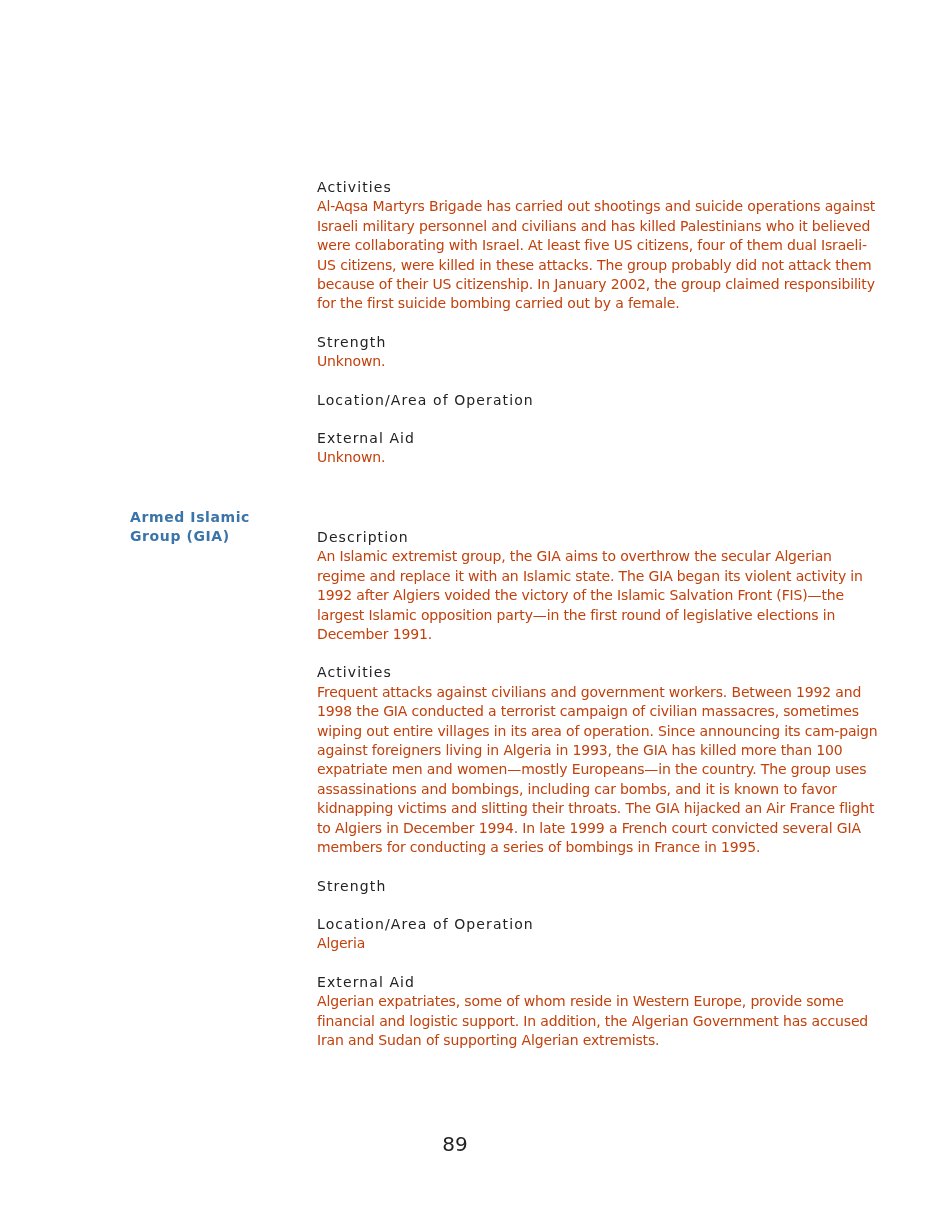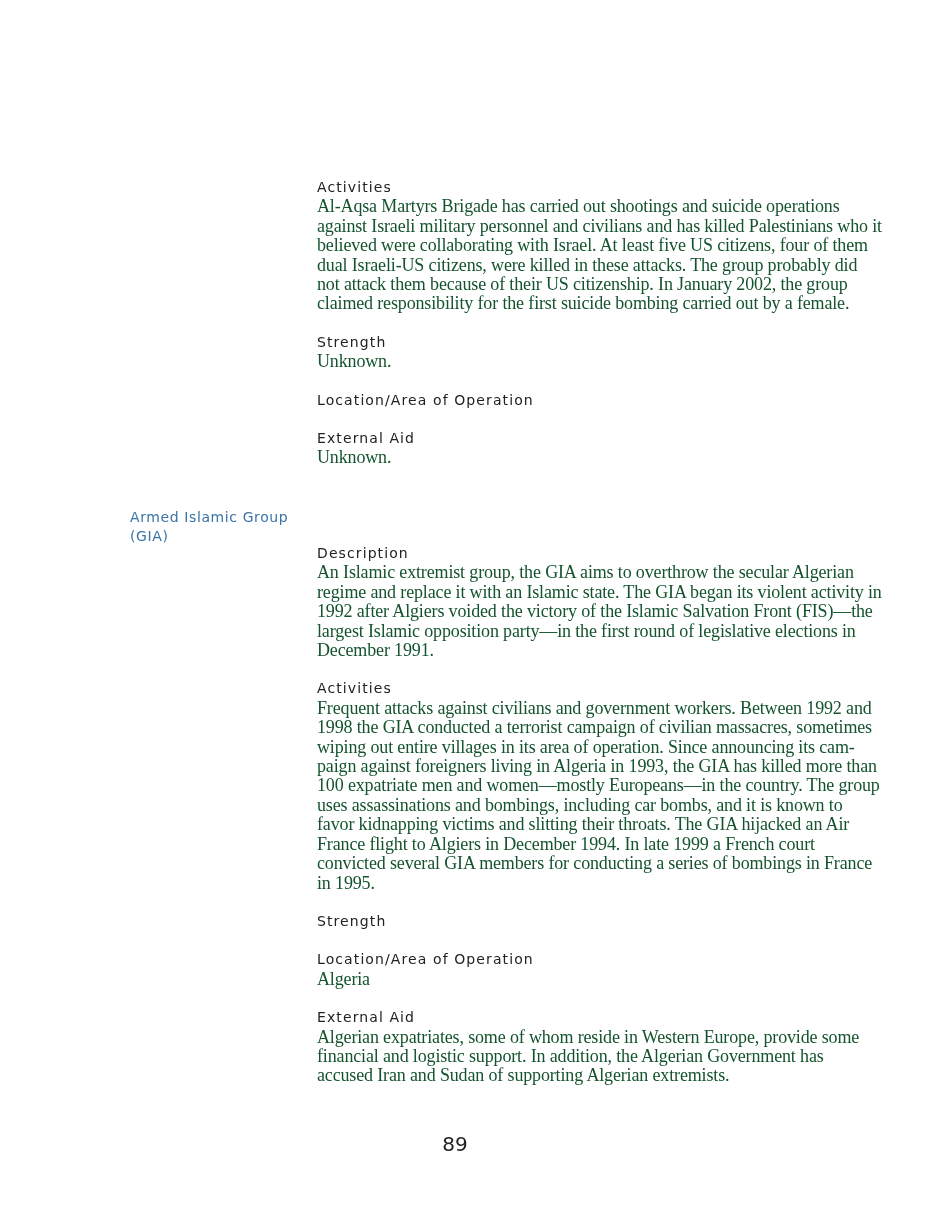--- a/index.html
+++ b/index.html
@@ -1,23 +1,23 @@
 <!DOCTYPE html>
 <html><head>
   <meta charset="utf-8">
   <style>
     html, body { margin: 0; padding: 0; background: #ffffff; }
     body { width: 950px; height: 1230px; position: relative; overflow: hidden;
       font-family: "DejaVu Sans", sans-serif; color: #1a1a1a; }
     .sidebar-label { position: absolute; left: 130px; width: 175px;
-      font-size: 14px; line-height: 19.4px; color: #3b74a8; letter-spacing: 0.6px; }
+      font-size: 14px; line-height: 19.4px; color: #3b74a8; letter-spacing: 0.6px; font-weight: bold; }
     .content { position: absolute; left: 317px; width: 565px; }
     .section { margin: 16px 0 19px 0; }
     .heading { font-size: 14px; line-height: 19.4px; letter-spacing: 1.1px; color: #222; }
-    .body-text { font-size: 18px; line-height: 19.4px; color: #14532d; letter-spacing: -0.15px; font-family: Liberation Serif, serif; }
+    .body-text { font-size: 14px; line-height: 19.4px; color: #c2410c; letter-spacing: -0.15px; }
     .page-number { position: absolute; left: 0; width: 910px; top: 1132px; text-align: center;
       font-size: 20px; color: #222; }
   </style>
 </head>
 <body>
 
 <div class="content" style="top:162px;">
   <div class="section">
     <div class="heading">Activities</div>
     <div class="body-text">Al-Aqsa Martyrs Brigade has carried out shootings and suicide operations against Israeli military personnel and civilians and has killed Palestinians who it believed were collaborating with Israel. At least five US citizens, four of them dual Israeli-US citizens, were killed in these attacks. The group probably did not attack them because of their US citizenship. In January 2002, the group claimed responsibility for the first suicide bombing carried out by a female.</div>
@@ -30,21 +30,21 @@
     <div class="heading">Location/Area of Operation</div>
   </div>
   <div class="section">
     <div class="heading">External Aid</div>
     <div class="body-text">Unknown.</div>
   </div>
 </div>
 
 <div class="sidebar-label" style="top:508px;">Armed Islamic Group (GIA)</div>
 
-<div class="content" style="top:528px;">
+<div class="content" style="top:512px;">
   <div class="section">
     <div class="heading">Description</div>
     <div class="body-text">An Islamic extremist group, the GIA aims to overthrow the secular Algerian regime and replace it with an Islamic state. The GIA began its violent activity in 1992 after Algiers voided the victory of the Islamic Salvation Front (FIS)—the largest Islamic opposition party—in the first round of legislative elections in December 1991.</div>
   </div>
   <div class="section">
     <div class="heading">Activities</div>
     <div class="body-text">Frequent attacks against civilians and government workers. Between 1992 and 1998 the GIA conducted a terrorist campaign of civilian massacres, sometimes wiping out entire villages in its area of operation. Since announcing its cam-paign against foreigners living in Algeria in 1993, the GIA has killed more than 100 expatriate men and women—mostly Europeans—in the country. The group uses assassinations and bombings, including car bombs, and it is known to favor kidnapping victims and slitting their throats. The GIA hijacked an Air France flight to Algiers in December 1994. In late 1999 a French court convicted several GIA members for conducting a series of bombings in France in 1995.</div>
   </div>
   <div class="section">
     <div class="heading">Strength</div>

